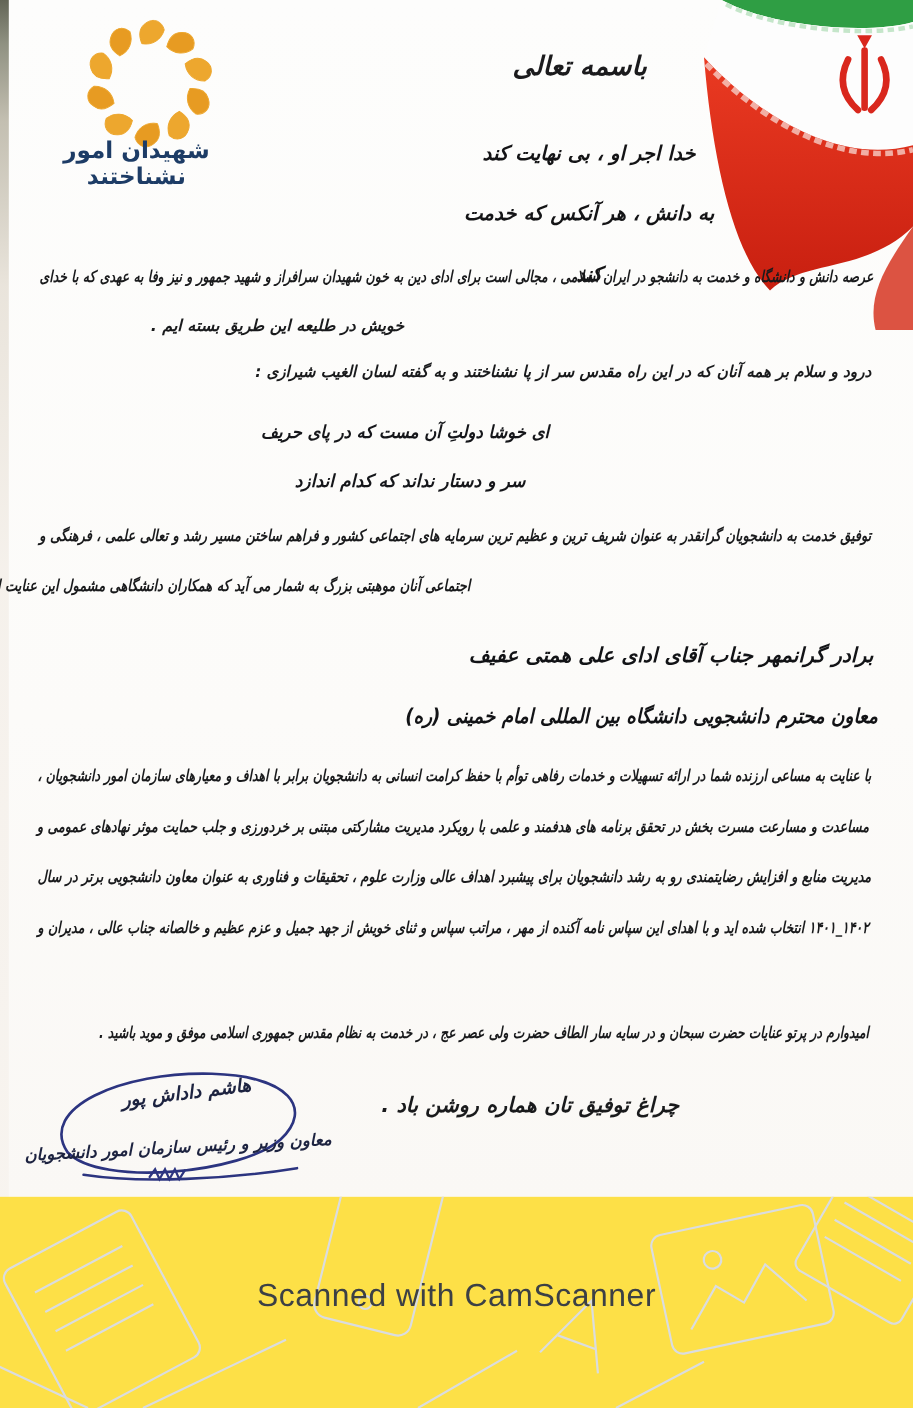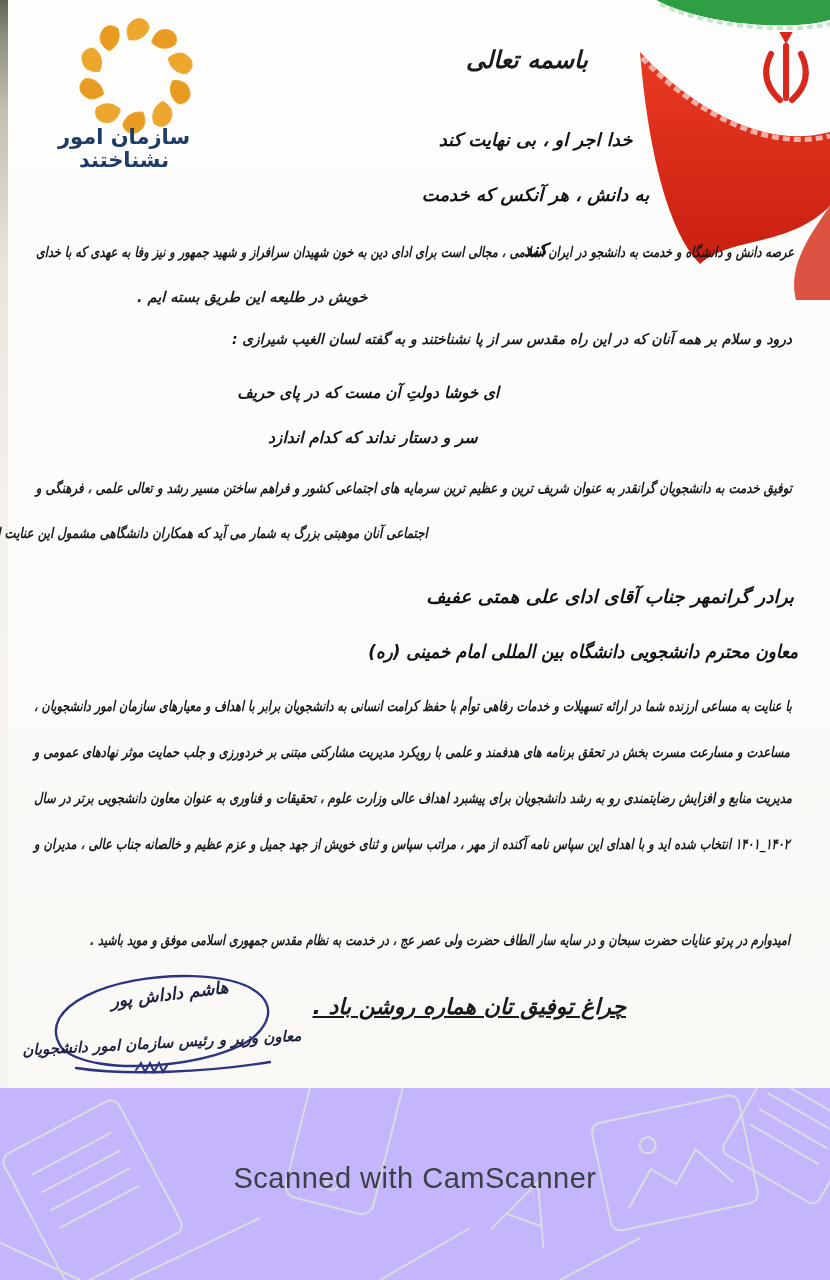--- a/index.html
+++ b/index.html
@@ -27,32 +27,32 @@
   .flag{position:absolute;right:0;top:0;width:192px;height:300px;}
 
   
   .ln{position:absolute;direction:rtl;white-space:nowrap;color:#191a1c;
       font-size:14.5px;font-weight:600;font-style:italic;}
   .ln.right{text-align:right;}
   .ln.left{text-align:left;}
   .ln.center{text-align:center;}
   .poem{font-size:16px;font-weight:bold;color:#15161a;}
   .addr{font-size:18.5px;font-weight:bold;color:#121316;}
-  .closing{font-size:22px;font-weight:bold;text-decoration:underline;}
+  .closing{font-size:19px;font-weight:bold;}
 
   
   .signature{position:absolute;left:18px;top:978px;width:310px;height:115px;}
   .sig-name{position:absolute;left:92px;top:6px;transform:rotate(-7deg);direction:rtl;
       font-size:17px;font-weight:bold;font-style:italic;color:#1d2340;white-space:nowrap;}
   .sig-title{position:absolute;left:4px;top:56px;transform:rotate(-3deg);direction:rtl;
       font-size:15px;font-weight:bold;font-style:italic;color:#1d2340;white-space:nowrap;}
   .sig-svg{position:absolute;left:0;top:-14px;}
 
   
-  .footer{position:absolute;left:0;top:1088px;width:830px;height:192px;background:#c4b5fd;}
+  .footer{position:absolute;left:0;top:1088px;width:830px;height:192px;background:#fde047;}
   .footer-doodles{position:absolute;inset:0;}
   .footer-text{position:absolute;left:0;top:74px;width:830px;text-align:center;
       font-family:"Liberation Sans","DejaVu Sans",sans-serif;font-size:29px;color:#3c4045;
       letter-spacing:.5px;}
 </style>
 </head>
 <body>
 
 <div class="page">
 
@@ -73,21 +73,21 @@
           <path d="M-4,-62 C4,-68 13,-64 15,-55 C12,-45 3,-39 -8,-41 C-12,-51 -10,-58 -4,-62 Z" fill="#eda72e" stroke="#eda72e" transform="rotate(144)"></path>
           <path d="M-4,-62 C4,-68 13,-64 15,-55 C12,-45 3,-39 -8,-41 C-12,-51 -10,-58 -4,-62 Z" fill="#e79b22" stroke="#eda72e" transform="rotate(180)"></path>
           <path d="M-4,-62 C4,-68 13,-64 15,-55 C12,-45 3,-39 -8,-41 C-12,-51 -10,-58 -4,-62 Z" fill="#eda72e" stroke="#eda72e" transform="rotate(216)"></path>
           <path d="M-4,-62 C4,-68 13,-64 15,-55 C12,-45 3,-39 -8,-41 C-12,-51 -10,-58 -4,-62 Z" fill="#e79b22" stroke="#eda72e" transform="rotate(252)"></path>
           <path d="M-4,-62 C4,-68 13,-64 15,-55 C12,-45 3,-39 -8,-41 C-12,-51 -10,-58 -4,-62 Z" fill="#eda72e" stroke="#eda72e" transform="rotate(288)"></path>
           <path d="M-4,-62 C4,-68 13,-64 15,-55 C12,-45 3,-39 -8,-41 C-12,-51 -10,-58 -4,-62 Z" fill="#e79b22" stroke="#eda72e" transform="rotate(324)"></path>
         </g>
     </svg>
 
     <div class="org-name">
-      <div>سازمان امور</div>
+      <div>شهیدان امور</div>
       <div>نشناختند</div>
     </div>
 
 
     <div class="besmele">باسمه تعالی</div>
     <div class="motto">
       <div>خدا اجر او ، بی نهایت کند</div>
       <div>به دانش ، هر آنکس که خدمت کند</div>
     </div>
 

